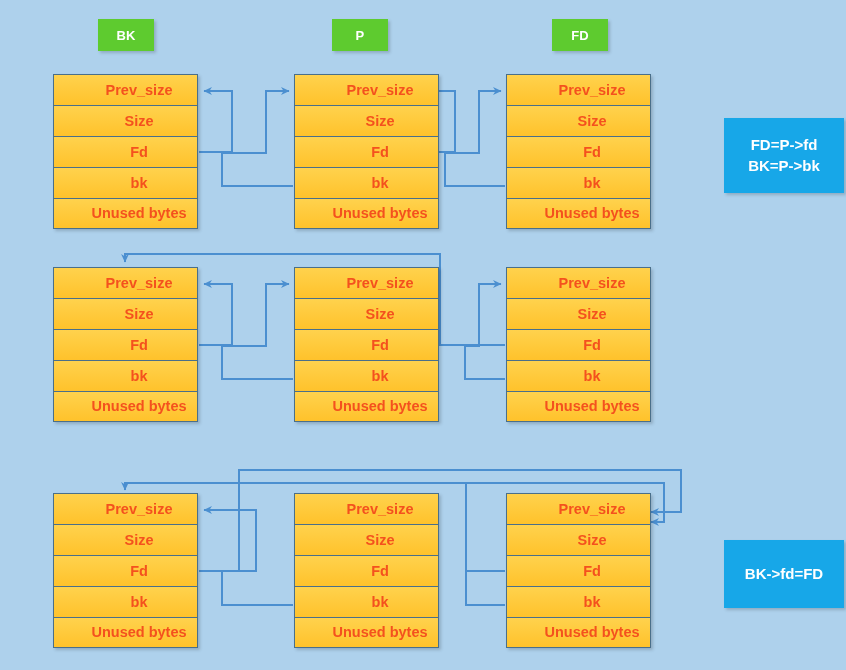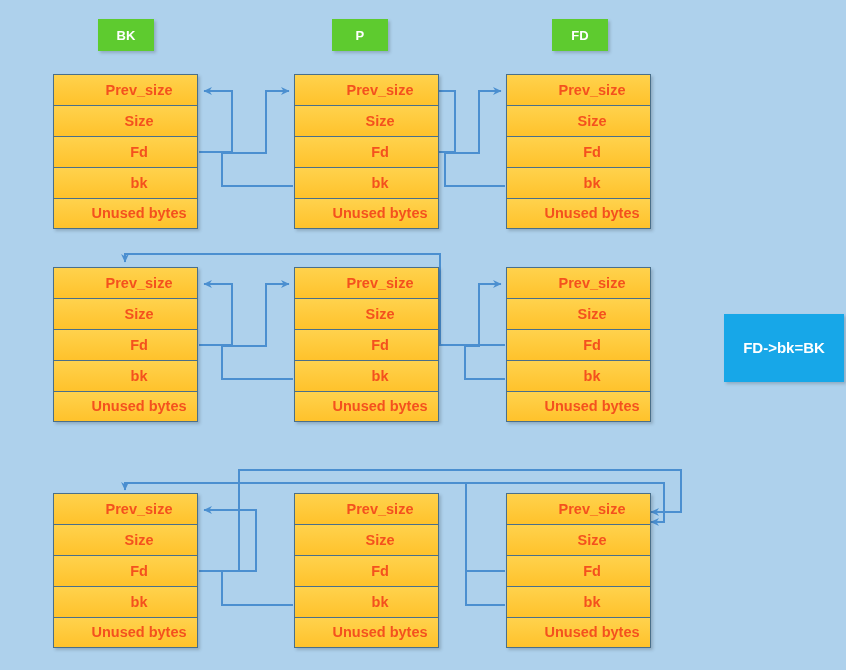--- a/index.html
+++ b/index.html
@@ -155,20 +155,24 @@
     <div class="field">bk</div>
     <div class="field">Unused bytes</div>
   </div>
   <div class="chunk" style="left:470px;top:74px;">
     <div class="field">Prev_size</div>
     <div class="field">Size</div>
     <div class="field">Fd</div>
     <div class="field">bk</div>
     <div class="field">Unused bytes</div>
   </div>
+  <div class="note" style="left:688px;top:118px;width:120px;height:75px;">
+    <span>FD=P-&gt;fd</span>
+    <span>BK=P-&gt;bk</span>
+  </div>
 
   <div class="chunk" style="left:17px;top:267px;">
     <div class="field">Prev_size</div>
     <div class="field">Size</div>
     <div class="field">Fd</div>
     <div class="field">bk</div>
     <div class="field">Unused bytes</div>
   </div>
   <div class="chunk" style="left:258px;top:267px;">
     <div class="field">Prev_size</div>
@@ -177,23 +181,20 @@
     <div class="field">bk</div>
     <div class="field">Unused bytes</div>
   </div>
   <div class="chunk" style="left:470px;top:267px;">
     <div class="field">Prev_size</div>
     <div class="field">Size</div>
     <div class="field">Fd</div>
     <div class="field">bk</div>
     <div class="field">Unused bytes</div>
   </div>
-  <div class="note" style="left:688px;top:314px;width:120px;height:68px;">
-    <span>FD-&gt;bk=BK</span>
-  </div>
 
   <div class="chunk" style="left:17px;top:493px;">
     <div class="field">Prev_size</div>
     <div class="field">Size</div>
     <div class="field">Fd</div>
     <div class="field">bk</div>
     <div class="field">Unused bytes</div>
   </div>
   <div class="chunk" style="left:258px;top:493px;">
     <div class="field">Prev_size</div>
@@ -202,14 +203,17 @@
     <div class="field">bk</div>
     <div class="field">Unused bytes</div>
   </div>
   <div class="chunk" style="left:470px;top:493px;">
     <div class="field">Prev_size</div>
     <div class="field">Size</div>
     <div class="field">Fd</div>
     <div class="field">bk</div>
     <div class="field">Unused bytes</div>
   </div>
+  <div class="note" style="left:688px;top:540px;width:120px;height:68px;">
+    <span>BK-&gt;fd=FD</span>
+  </div>
 
 </div>
 
 </body></html>

